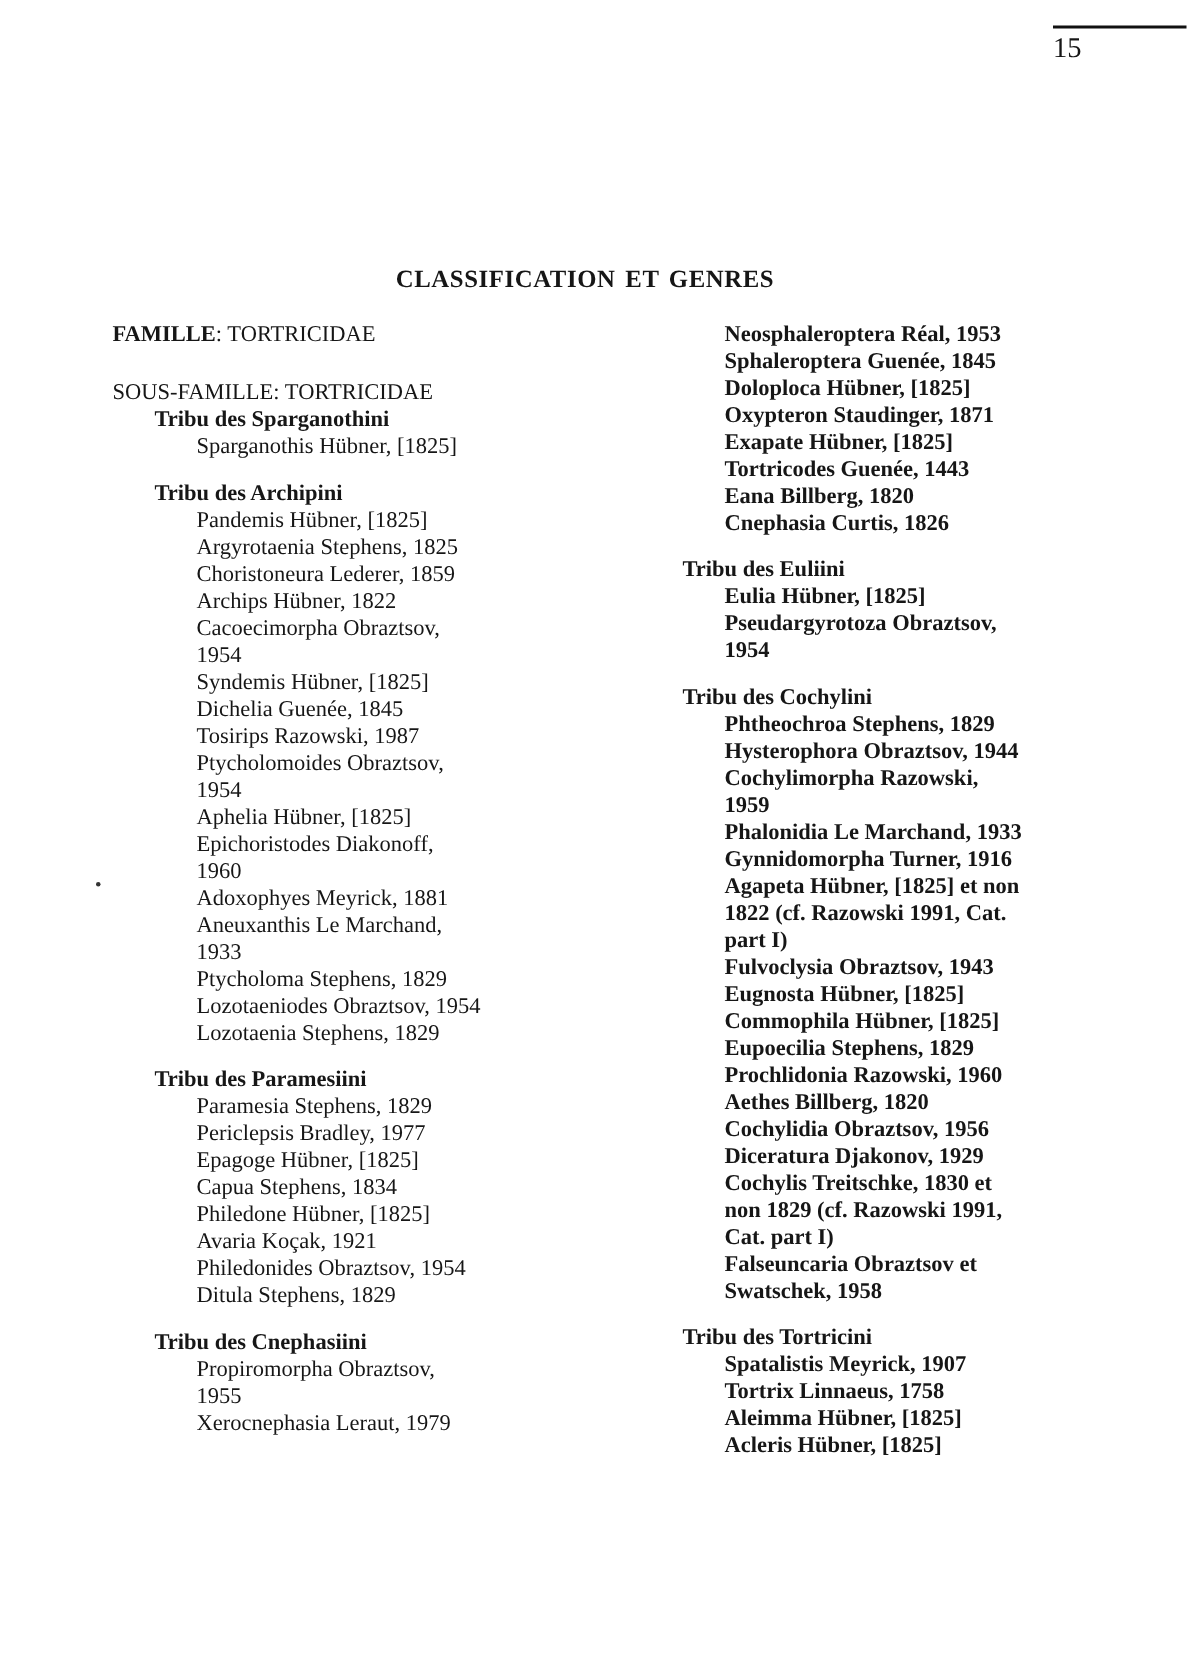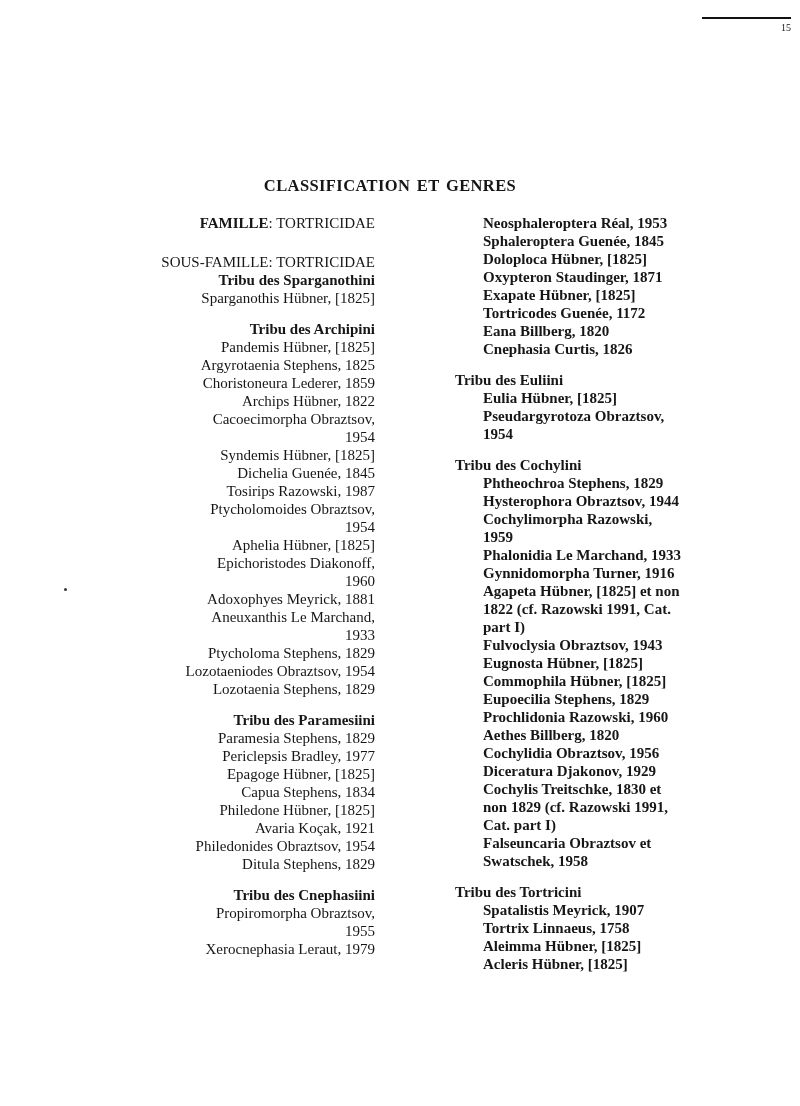--- a/index.html
+++ b/index.html
@@ -21,43 +21,43 @@
     left: 702px;
     top: 17px;
     width: 89px;
     border-top: 2px solid #111;
   }
   .page-number {
     position: absolute;
     left: 702px;
     top: 22px;
     width: 89px;
-    text-align: right;
-    font-size: 10px;
+    text-align: left;
+    font-size: 19px;
   }
   .doc-title {
     position: absolute;
     left: 0;
     top: 140px;
     width: 780px;
     text-align: center;
     font-weight: bold;
     font-size: 16.5px;
     letter-spacing: 0.4px;
     word-spacing: 2px;
     margin-top: 36px;
   }
   .col {
     position: absolute;
     top: 214px;
     width: 300px;
     font-size: 15px;
     line-height: 18px;
   }
-  .col-left  { left: 75px; text-align: right; }
+  .col-left  { left: 75px; }
   .col-right { left: 455px; }
 
   .famille { margin-bottom: 21px; }
   .famille .b { font-weight: bold; }
 
   .tribe { margin-bottom: 13px; }
   .tribe-title {
     padding-left: 28px;
     font-weight: bold;
   }
@@ -147,21 +147,21 @@
 </div>
 
 <div class="col col-right">
 
   <div class="continued">
     <div class="g">Neosphaleroptera Réal, 1953</div>
     <div class="g">Sphaleroptera Guenée, 1845</div>
     <div class="g">Doloploca Hübner, [1825]</div>
     <div class="g">Oxypteron Staudinger, 1871</div>
     <div class="g">Exapate Hübner, [1825]</div>
-    <div class="g">Tortricodes Guenée, 1172</div>
+    <div class="g">Tortricodes Guenée, 1443</div>
     <div class="g">Eana Billberg, 1820</div>
     <div class="g">Cnephasia Curtis, 1826</div>
   </div>
 
   <div class="tribe">
     <div class="tribe-title">Tribu des Euliini</div>
     <div class="g">Eulia Hübner, [1825]</div>
     <div class="g">Pseudargyrotoza Obraztsov,
 1954</div>
   </div>

